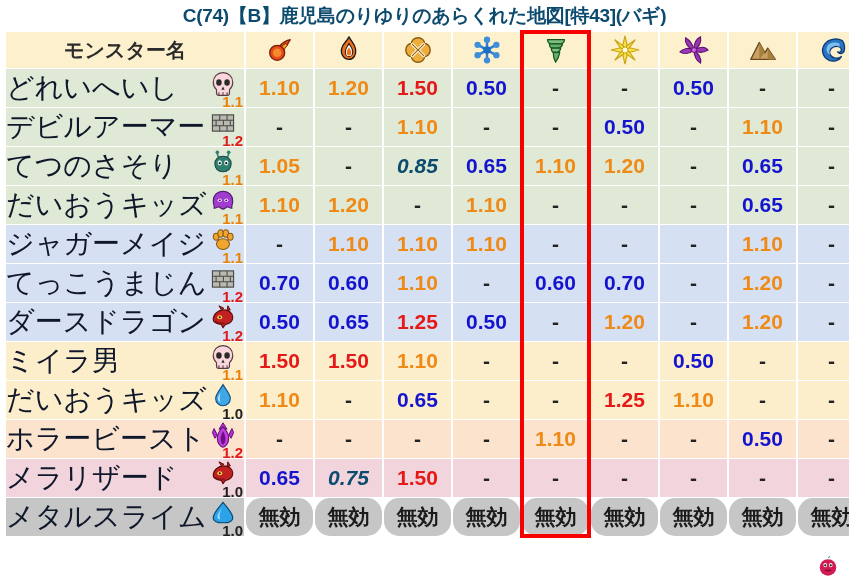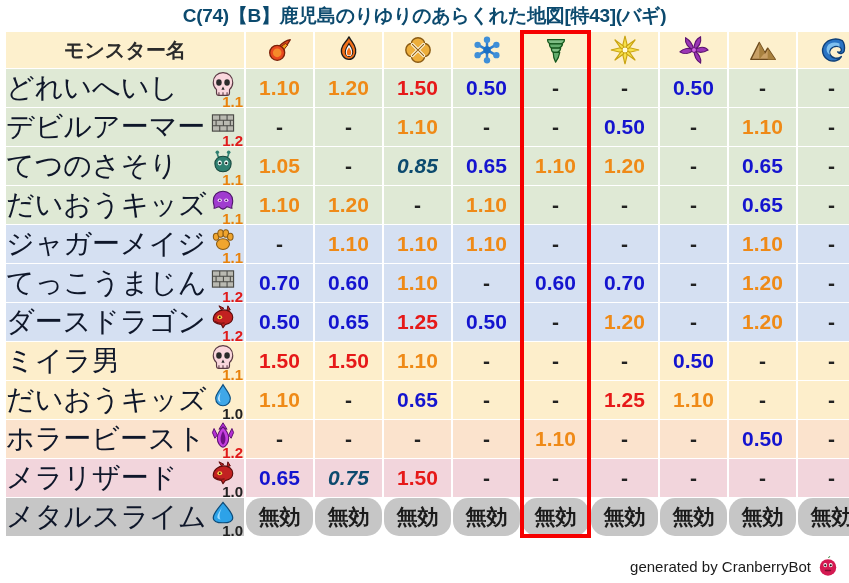--- a/index.html
+++ b/index.html
@@ -595,21 +595,20 @@
           <td class="val v-null">無効</td>
           <td class="val v-null">無効</td>
           <td class="val v-null">無効</td>
         </tr>
       </tbody>
   </table>
   <div id="highlight-box" style="left: 520px; top: -1px; width: 71px; height: 508px; border-color: rgb(246, 0, 0);"></div>
 </div>
 
 <div id="footer">
-  <span>generated by CranberryBot</span>
   <span class="berry">
     <svg viewBox="0 0 24 24" width="22" height="22">
       <path d="M12 3 C12.6 1.6 13.8 1 14.6 1.4 C13.9 2.4 13.2 3.1 12.6 3.4 Z" fill="#2f7d32"></path>
       <circle cx="12" cy="13.5" r="9" fill="#d31a52"></circle>
       <ellipse cx="9" cy="11" rx="2" ry="2.4" fill="#ffffff"></ellipse>
       <ellipse cx="15" cy="11" rx="2" ry="2.4" fill="#ffffff"></ellipse>
       <circle cx="9" cy="11.3" r="1.2" fill="#1a1a1a"></circle>
       <circle cx="15" cy="11.3" r="1.2" fill="#1a1a1a"></circle>
       <rect x="8.5" y="16.2" width="7" height="1.6" rx="0.8" fill="#7d0c2e"></rect>
     </svg>

